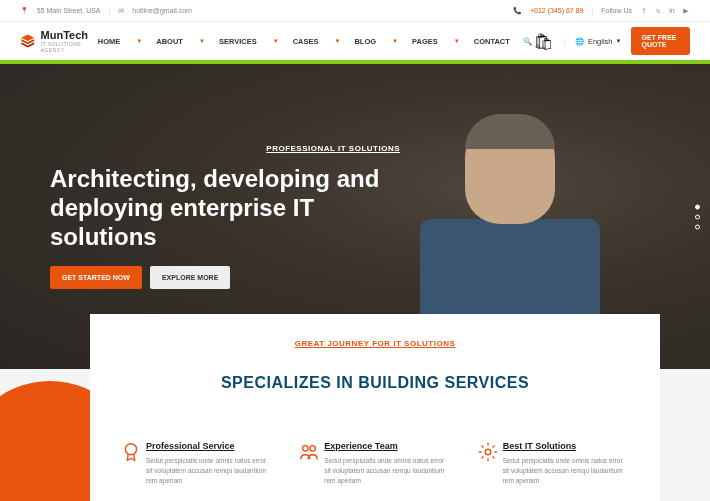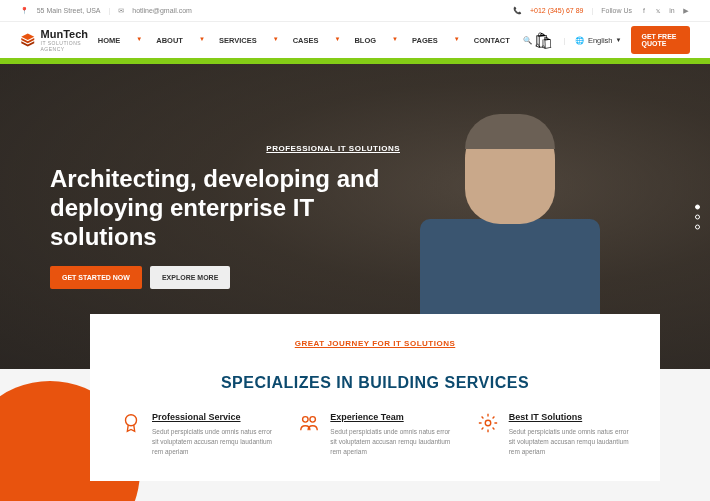--- a/index.html
+++ b/index.html
@@ -3,28 +3,28 @@
 <meta charset="utf-8">
 <style>
 * { margin: 0; padding: 0; box-sizing: border-box; }
 body { font-family: Arial, sans-serif; width: 710px; height: 501px; overflow: hidden; background: #f5f5f5; position: relative; }
 .topbar { background: #fff; height: 22px; display: flex; align-items: center; justify-content: space-between; padding: 0 20px; font-size: 7px; color: #888; border-bottom: 1px solid #eee; }
 .topbar-left, .topbar-right { display: flex; align-items: center; gap: 8px; }
 .topbar .divider { color: #ddd; }
 .topbar .phone { color: #e8530e; }
 .topbar .social { display: flex; gap: 6px; }
 .topbar .social span { width: 8px; height: 8px; display: inline-flex; align-items: center; justify-content: center; }
-.navbar { background: #fff; height: 42px; display: flex; align-items: center; padding: 0 20px; justify-content: space-between; border-bottom: 6px solid #84cc16; }
+.navbar { background: #fff; height: 42px; display: flex; align-items: center; padding: 0 20px; justify-content: space-between; border-bottom: 4px solid #84cc16; }
 .logo { display: flex; align-items: center; gap: 5px; }
 .logo-icon { width: 18px; height: 18px; }
 .logo-text { display: flex; flex-direction: column; }
 .logo-text .brand { font-weight: bold; font-size: 11px; color: #222; }
 .logo-text .tagline { font-size: 5px; color: #999; letter-spacing: 0.5px; }
 .nav-menu { display: flex; gap: 14px; font-size: 7.5px; font-weight: bold; color: #333; }
-.nav-menu .item { display: flex; align-items: flex-start; gap: 16px; cursor: pointer; }
+.nav-menu .item { display: flex; align-items: center; gap: 16px; cursor: pointer; }
 .nav-menu .caret { font-size: 6px; color: #e8530e; }
 .nav-right { display: flex; align-items: center; gap: 10px; }
 .nav-right .sep { color: #ddd; font-size: 8px; }
 .lang { display: flex; align-items: center; gap: 3px; font-size: 7.5px; color: #333; }
 .quote-btn { background: #e8530e; color: #fff; font-size: 7px; font-weight: bold; padding: 7px 10px; border-radius: 3px; cursor: pointer; }
 .hero { position: relative; height: 305px; background: linear-gradient(rgba(30,30,30,0.55), rgba(30,30,30,0.55)), radial-gradient(ellipse at 70% 40%, #8a7560 0%, #5a4a3a 40%, #3a3028 100%); display: flex; align-items: center; padding: 0 50px; }
 .hero-person { position: absolute; right: 100px; top: 20px; width: 200px; height: 280px; }
 .hero-head { width: 90px; height: 110px; background: #c9a88a; border-radius: 45px 45px 35px 35px; position: absolute; top: 30px; left: 55px; }
 .hero-hair { width: 90px; height: 35px; background: #6b6055; border-radius: 40px 40px 0 0; position: absolute; top: 30px; left: 55px; }
 .hero-shirt { width: 180px; height: 140px; background: #3a5570; border-radius: 10px 10px 0 0; position: absolute; top: 135px; left: 10px; }
@@ -34,21 +34,21 @@
 .hero-buttons { display: flex; gap: 8px; }
 .btn-primary { background: #e8530e; color: #fff; font-size: 7px; font-weight: bold; padding: 8px 12px; border-radius: 2px; cursor: pointer; }
 .btn-secondary { background: #eee; color: #333; font-size: 7px; font-weight: bold; padding: 8px 12px; border-radius: 2px; cursor: pointer; }
 .hero-dots { position: absolute; right: 10px; top: 50%; transform: translateY(-50%); display: flex; flex-direction: column; gap: 5px; }
 .hero-dots .dot { width: 5px; height: 5px; border: 1px solid #fff; border-radius: 50%; }
 .hero-dots .dot.active { background: #fff; }
 .services { background: #fff; margin: -55px 50px 0 90px; padding: 25px 30px; position: relative; z-index: 3; }
 .services-eyebrow { color: #e8530e; font-size: 8px; font-weight: bold; text-align: center; text-decoration: underline; margin-bottom: 26px; letter-spacing: 0.5px; }
 .services-title { font-size: 16px; font-weight: 800; text-align: center; margin-bottom: 20px; color: #0c4a6e; letter-spacing: 0.5px; }
 .services-grid { display: flex; gap: 25px; }
-.service-card { flex: 1; display: flex; gap: 10px; }
+.service-card { flex: 1; display: flex; gap: 4px; margin-top: 29px; }
 .service-icon { width: 22px; height: 22px; flex-shrink: 0; }
 .service-body { flex: 1; }
 .service-name { font-size: 9px; font-weight: bold; text-decoration: underline; margin-bottom: 5px; color: #1a1a1a; }
 .service-desc { font-size: 6.5px; color: #888; line-height: 1.5; }
 .circle-deco { position: absolute; left: -40px; bottom: -60px; width: 180px; height: 180px; background: #e8530e; border-radius: 50%; z-index: 1; }
 svg { display: block; }
 </style>
 </head>
 <body>
 

